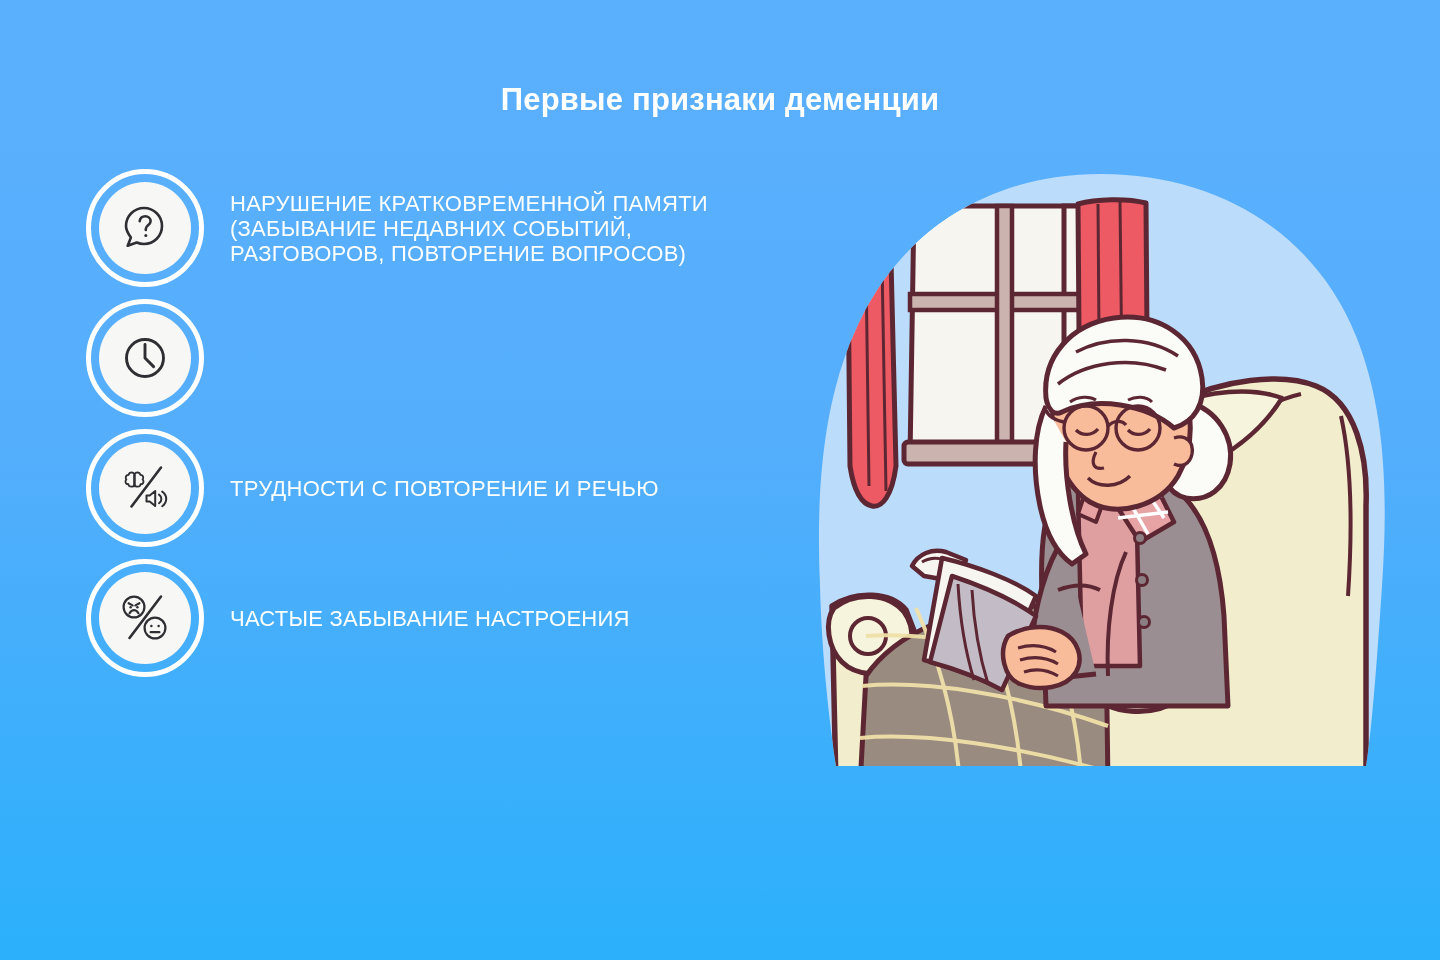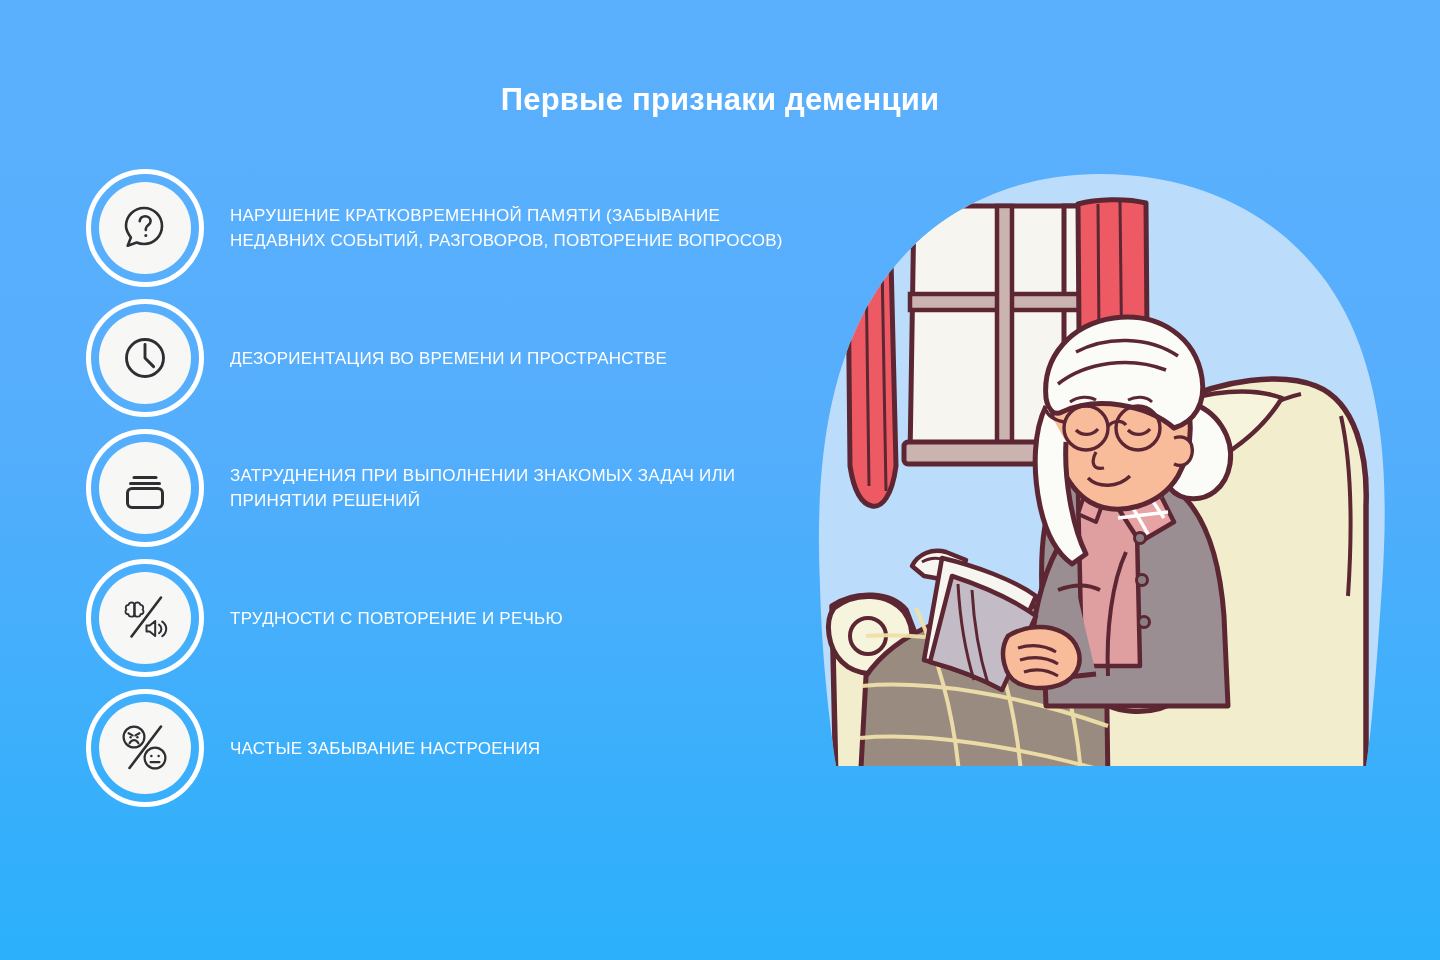--- a/index.html
+++ b/index.html
@@ -64,21 +64,21 @@
     border-radius: 50%;
     background: #f7f7f5;
     display: flex;
     align-items: center;
     justify-content: center;
   }
   .badge svg { display: block; }
   .row-text {
     margin-left: 26px;
     color: #ffffff;
-    font-size: 17px;
+    font-size: 22px;
     line-height: 25px;
     letter-spacing: 0.25px;
     max-width: 600px;
   }
 
   
   #illustration {
     position: absolute;
     left: 796px;
     top: 166px;
@@ -128,37 +128,22 @@
       <div class="badge">
         <div class="disc">
           <span>
             <svg width="56" height="56" viewBox="0 0 56 56" fill="none" stroke="#2e2e33" stroke-width="2.9" stroke-linecap="round" stroke-linejoin="round">
               <circle cx="28" cy="28" r="18.5"></circle>
               <path d="M28 14.5V28l8.6 8.6"></path>
             </svg>
           </span>
         </div>
       </div>
-      <div class="row-text">ДЕЗОРИЕНТАЦИЯ ВО ВРЕМЕНИ И ПРОСТРАНСТВЕ</div>
     </div>
 
-    <div class="row">
-      <div class="badge">
-        <div class="disc">
-          <span>
-            <svg width="56" height="56" viewBox="0 0 56 56" fill="none" stroke="#2e2e33" stroke-width="3" stroke-linecap="round" stroke-linejoin="round">
-              <rect x="10.5" y="28.5" width="35" height="19" rx="4.5"></rect>
-              <path d="M13.5 23.5h29"></path>
-              <path d="M17 17.5h22"></path>
-            </svg>
-          </span>
-        </div>
-      </div>
-      <div class="row-text">ЗАТРУДНЕНИЯ ПРИ ВЫПОЛНЕНИИ ЗНАКОМЫХ ЗАДАЧ ИЛИ ПРИНЯТИИ РЕШЕНИЙ</div>
-    </div>
 
     <div class="row">
       <div class="badge">
         <div class="disc">
           <span>
             <svg width="62" height="62" viewBox="0 0 62 62" fill="none" stroke="#2e2e33" stroke-width="2" stroke-linecap="round" stroke-linejoin="round">
 
               <g transform="translate(9,10) scale(0.88)">
                 <path d="M10 6.2c-1.9 0-3.3 1.2-3.6 2.7-1.9 0.1-3.3 1.5-3.3 3.2 0 0.8 0.3 1.5 0.8 2.1-0.7 0.6-1.1 1.4-1.1 2.3 0 1.7 1.5 3.1 3.4 3.1 0.1 1.6 1.5 2.8 3.3 2.8 1.9 0 3.4-1.4 3.4-3.1V9.2c0-1.7-1.5-3-3.4-3z"></path>
                 <path d="M16.1 6.2c1.9 0 3.3 1.2 3.6 2.7 1.9 0.1 3.3 1.5 3.3 3.2 0 0.8-0.3 1.5-0.8 2.1 0.7 0.6 1.1 1.4 1.1 2.3 0 1.7-1.5 3.1-3.4 3.1-0.1 1.6-1.5 2.8-3.3 2.8-1.9 0-3.4-1.4-3.4-3.1V9.2c0-1.7 1.5-3 3.4-3z"></path>

